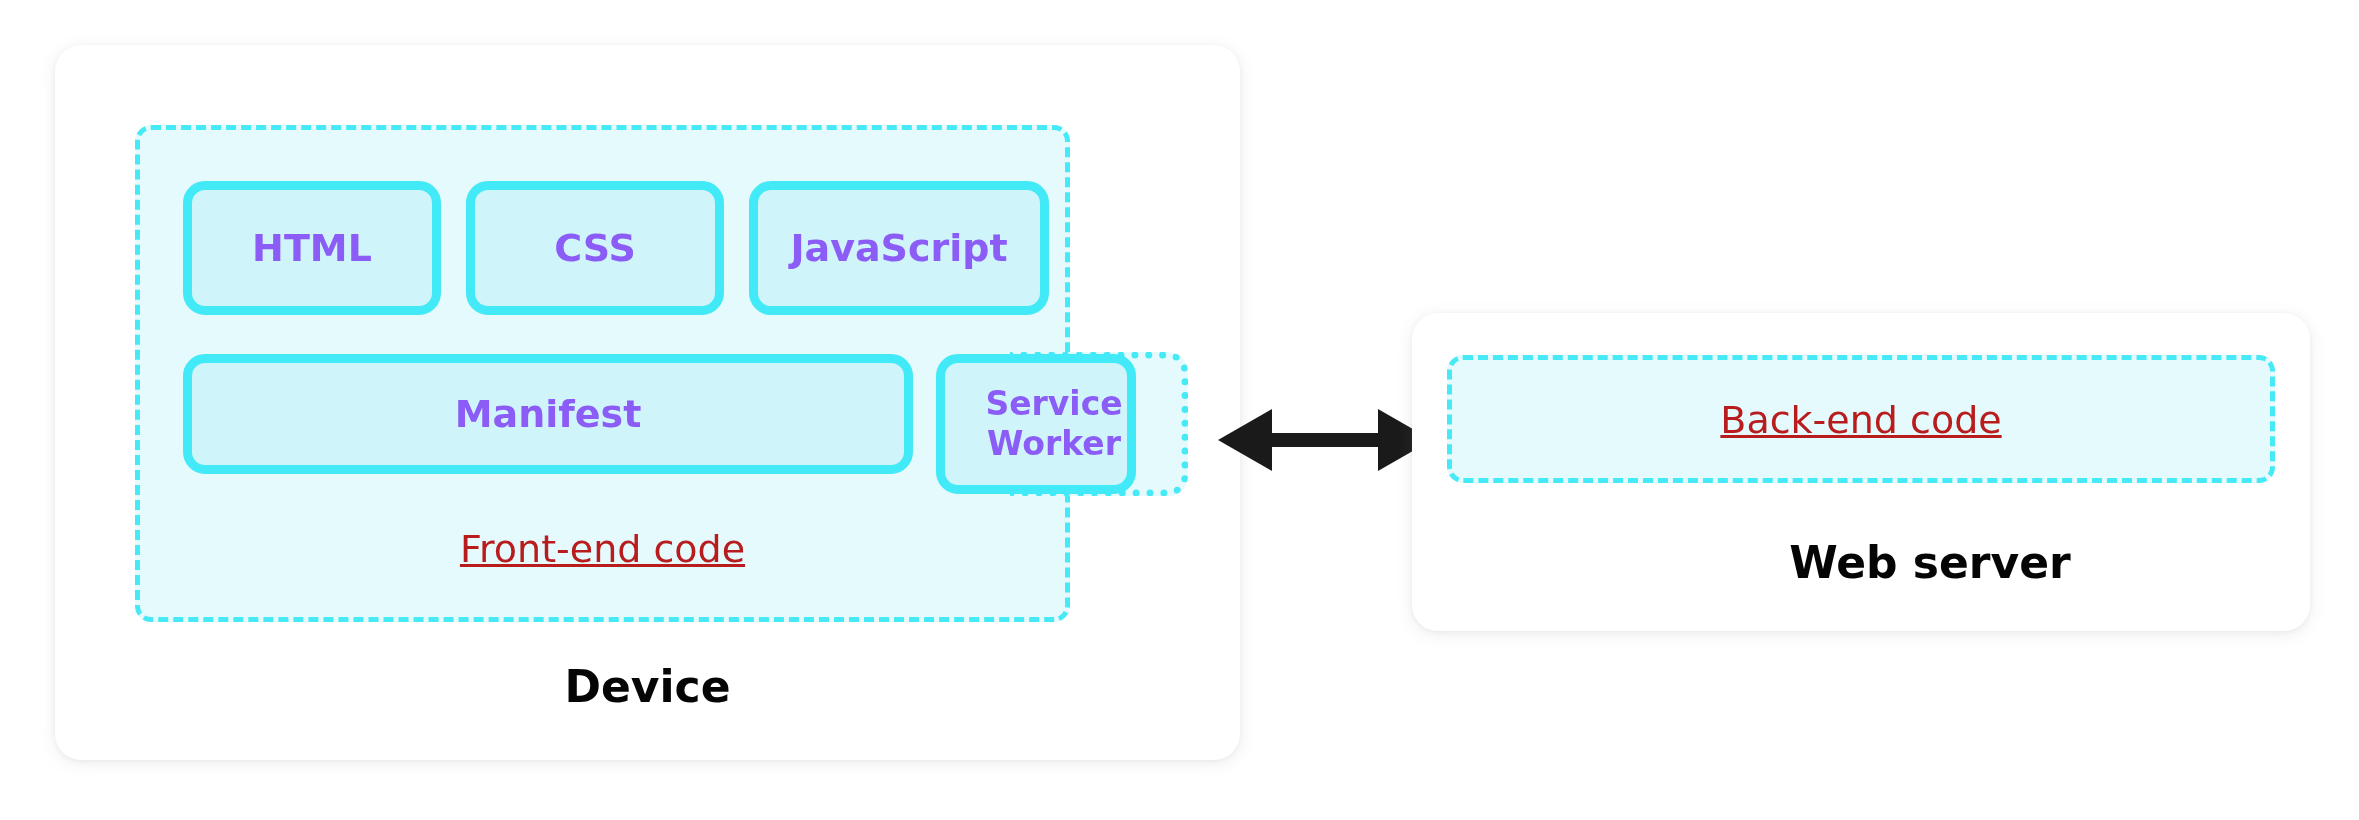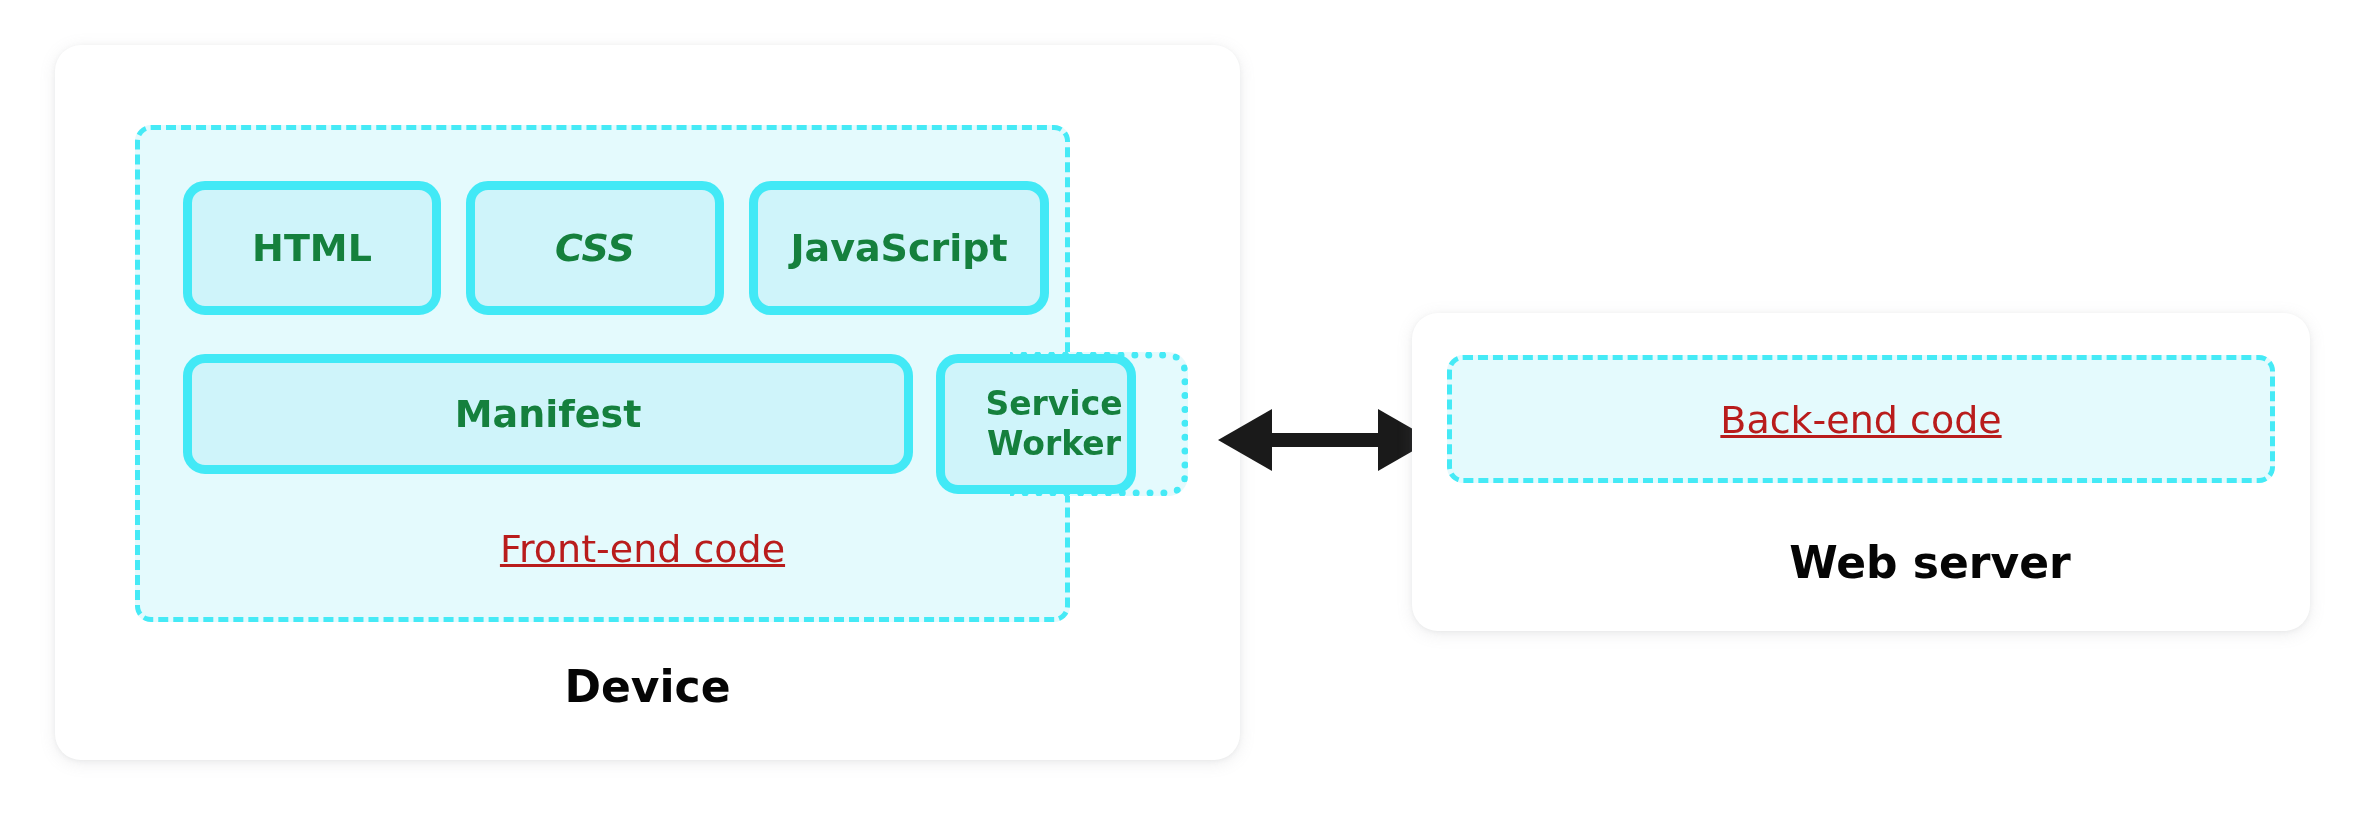--- a/index.html
+++ b/index.html
@@ -38,21 +38,21 @@
     position: absolute;
     background: #cff4fa;
     border: 9px solid #42e9f6;
     border-radius: 22px;
     box-sizing: border-box;
     display: flex;
     align-items: center;
     justify-content: center;
     text-align: center;
     font-weight: bold;
-    color: #15803d;
+    color: #8b5cf6;
   }
 
   
   .zone-label {
     position: absolute;
     text-align: center;
     color: #b91c1c;
     font-weight: normal;
     white-space: nowrap;
     text-decoration: underline;
@@ -63,21 +63,21 @@
     color: #050505;
     font-weight: bold;
     white-space: nowrap;
   }
 
   
   #device-card   { left: 55px;  top: 45px;  width: 1185px; height: 715px; }
   #frontend-zone { left: 135px; top: 125px; width: 935px;  height: 497px; }
 
   #chip-html { left: 183px; top: 181px; width: 258px; height: 134px; font-size: 38px; }
-  #chip-css  { left: 466px; top: 181px; width: 258px; height: 134px; font-size: 38px; font-style: italic; }
+  #chip-css  { left: 466px; top: 181px; width: 258px; height: 134px; font-size: 38px; }
   #chip-js   { left: 749px; top: 181px; width: 300px; height: 134px; font-size: 38px; }
 
   #chip-manifest { left: 183px; top: 354px; width: 730px; height: 120px; font-size: 38px; }
 
   
   #sw-dotted {
     position: absolute;
     left: 1010px; top: 352px; width: 178px; height: 144px;
     border: 7px dotted #45eaf6;
     border-left: none;
@@ -85,21 +85,21 @@
     background: #e4fafd;
     box-sizing: border-box;
   }
   #chip-sw {
     left: 936px; top: 354px; width: 200px; height: 140px;
     font-size: 33px; line-height: 1.22;
     background: #cff4fa;
     padding-left: 36px;
   }
 
-  #frontend-label { left: 135px; top: 527px; width: 935px; font-size: 38px; padding-left: 40px; }
+  #frontend-label { left: 135px; top: 527px; width: 935px; font-size: 38px; }
   #device-label   { left: 55px;  top: 661px; width: 1185px; font-size: 44px; }
 
   
   #server-card    { left: 1412px; top: 313px; width: 898px; height: 318px; }
   #backend-zone   { left: 1447px; top: 355px; width: 828px; height: 128px; }
   #backend-label  { left: 1447px; top: 398px; width: 828px; font-size: 38px; }
   #server-label   { left: 1481px; top: 537px; width: 898px; font-size: 44px; }
 
   
   #link-arrow {

